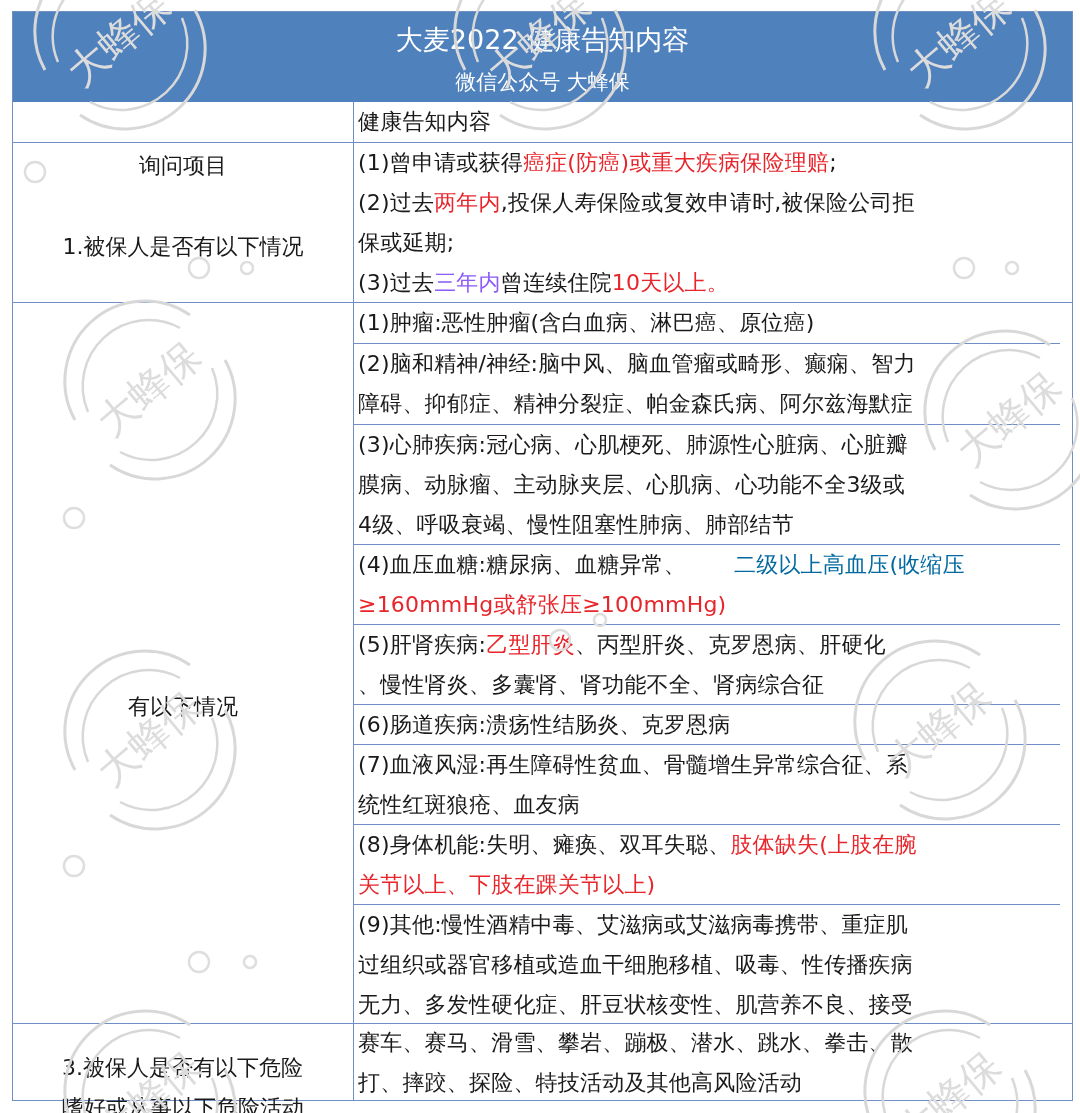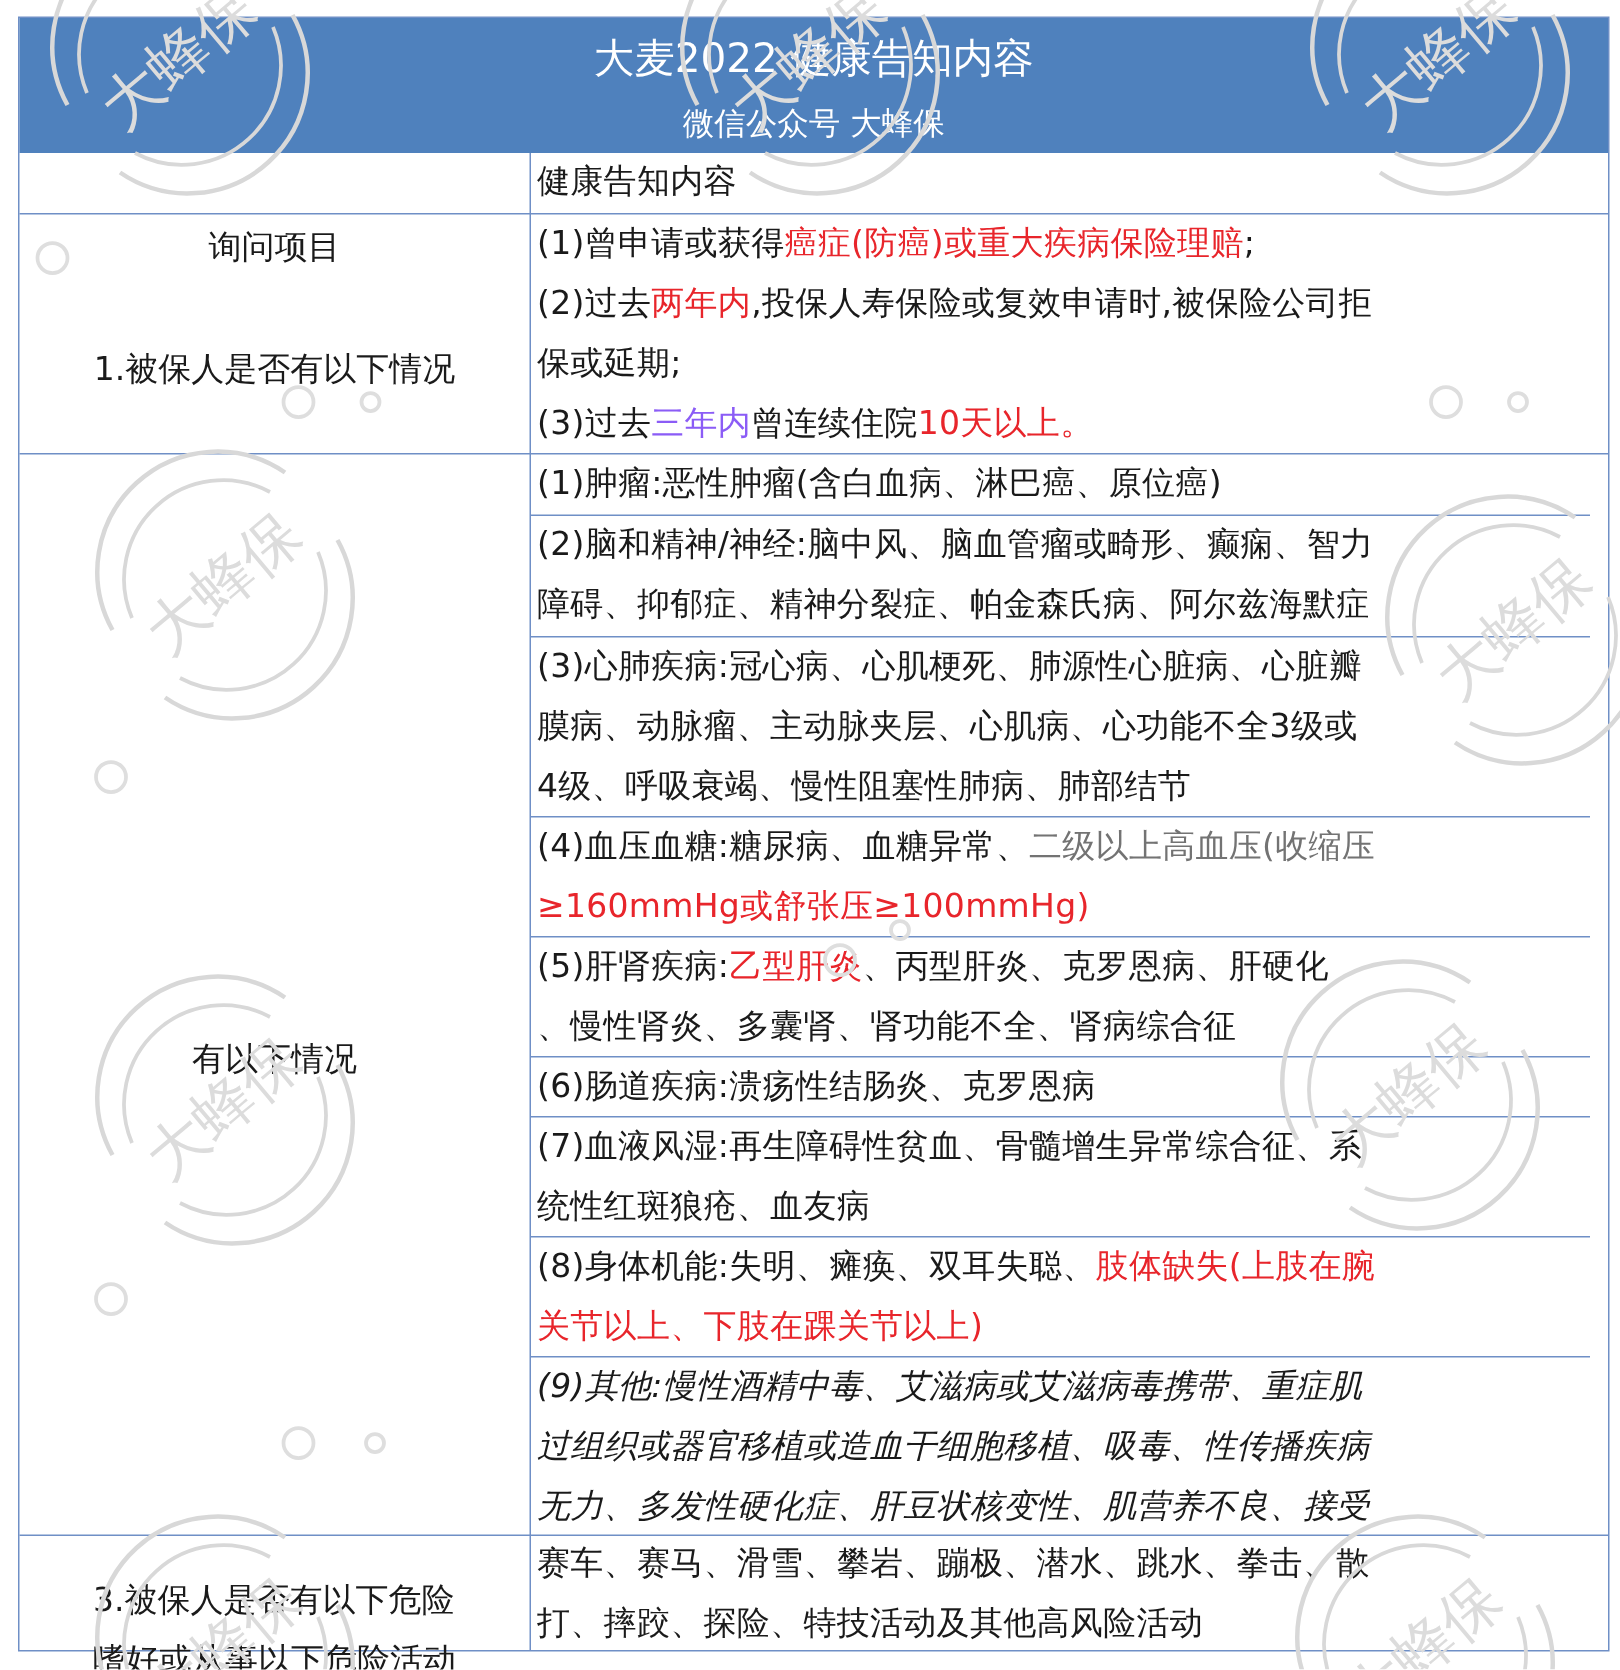--- a/index.html
+++ b/index.html
@@ -117,39 +117,39 @@
       <div class="rcell bt" style="top:40px;height:81px;">
           <div style="white-space: nowrap;"><span>(2)脑和精神/神经:脑中风、脑血管瘤或畸形、癫痫、智力</span></div>
           <div style="white-space: nowrap;"><span>障碍、抑郁症、精神分裂症、帕金森氏病、阿尔兹海默症</span></div>
         </div>
       <div class="rcell bt" style="top:121px;height:120px;">
           <div style="white-space: nowrap;"><span>(3)心肺疾病:冠心病、心肌梗死、肺源性心脏病、心脏瓣</span></div>
           <div style="white-space: nowrap;"><span>膜病、动脉瘤、主动脉夹层、心肌病、心功能不全3级或</span></div>
           <div style="white-space: nowrap;"><span>4级、呼吸衰竭、慢性阻塞性肺病、肺部结节</span></div>
         </div>
       <div class="rcell bt" style="top:241px;height:80px;">
-          <div style="white-space: nowrap;"><span>(4)血压血糖:糖尿病、血糖异常、</span><span class="red" style="color: #737373;">二级以上高血压(收缩压</span></div>
+          <div style="white-space: nowrap;"><span>(4)血压血糖:糖尿病、血糖异常、</span><span class="red" style="color: #0369a1; margin-left: 48px;">二级以上高血压(收缩压</span></div>
           <div style="white-space: nowrap;"><span class="red" style="color: rgb(232, 37, 43);">≥160mmHg或舒张压≥100mmHg)</span></div>
         </div>
       <div class="rcell bt" style="top:321px;height:80px;">
           <div style="white-space: nowrap;"><span>(5)肝肾疾病:</span><span class="red" style="color: rgb(232, 37, 43);">乙型肝炎</span><span>、丙型肝炎、克罗恩病、肝硬化</span></div>
           <div style="white-space: nowrap;"><span>、慢性肾炎、多囊肾、肾功能不全、肾病综合征</span></div>
         </div>
       <div class="rcell bt" style="top:401px;height:40px;">
           <div style="white-space: nowrap;"><span>(6)肠道疾病:溃疡性结肠炎、克罗恩病</span></div>
         </div>
       <div class="rcell bt" style="top:441px;height:80px;">
           <div style="white-space: nowrap;"><span>(7)血液风湿:再生障碍性贫血、骨髓增生异常综合征、系</span></div>
           <div style="white-space: nowrap;"><span>统性红斑狼疮、血友病</span></div>
         </div>
       <div class="rcell bt" style="top:521px;height:80px;">
           <div style="white-space: nowrap;"><span>(8)身体机能:失明、瘫痪、双耳失聪、</span><span class="red" style="color: rgb(232, 37, 43);">肢体缺失(上肢在腕</span></div>
           <div style="white-space: nowrap;"><span class="red" style="color: rgb(232, 37, 43);">关节以上、下肢在踝关节以上)</span></div>
         </div>
-      <div class="rcell bt" style="top:601px;height:135px;font-style:italic;">
+      <div class="rcell bt" style="top:601px;height:135px;">
           <div style="white-space: nowrap;"><span>(9)其他:慢性酒精中毒、艾滋病或艾滋病毒携带、重症肌</span></div>
           <div style="white-space: nowrap;"><span>过组织或器官移植或造血干细胞移植、吸毒、性传播疾病</span></div>
           <div style="white-space: nowrap;"><span>无力、多发性硬化症、肝豆状核变性、肌营养不良、接受</span></div>
         </div>
     </div>
   </div>
 
   <div class="row" style="top:1011px;height:78px;">
     <div class="lcell">
       <span>

